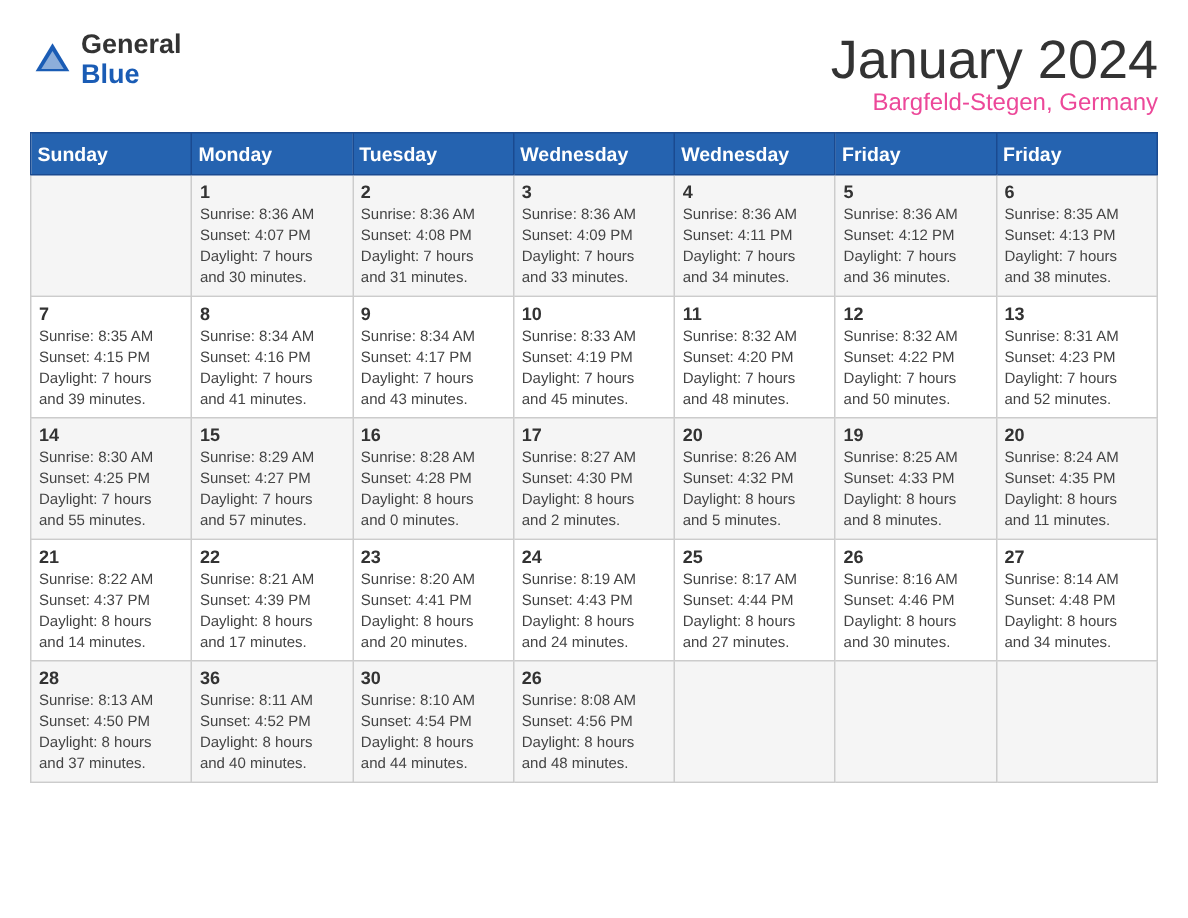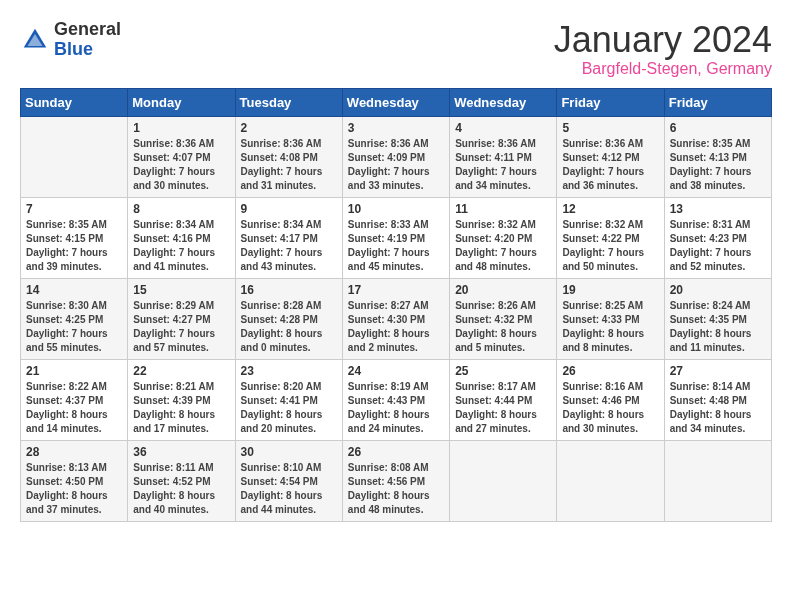--- a/index.html
+++ b/index.html
@@ -85,21 +85,20 @@
     .day-number {
       font-weight: bold;
       font-size: 12px;
       display: block;
       margin-bottom: 2px;
     }
     .day-info {
       font-size: 10px;
       line-height: 1.4;
       color: #444;
-      font-weight: bold;
     }
   </style>
 </head>
 <body>
 
 <div class="header">
   <div class="logo">
     <svg class="logo-icon" viewBox="0 0 40 40">
       <polygon points="20,5 35,30 5,30" fill="#1a5cb5"></polygon>
       <polygon points="20,12 30,28 10,28" fill="#fff" opacity="0.5"></polygon>

